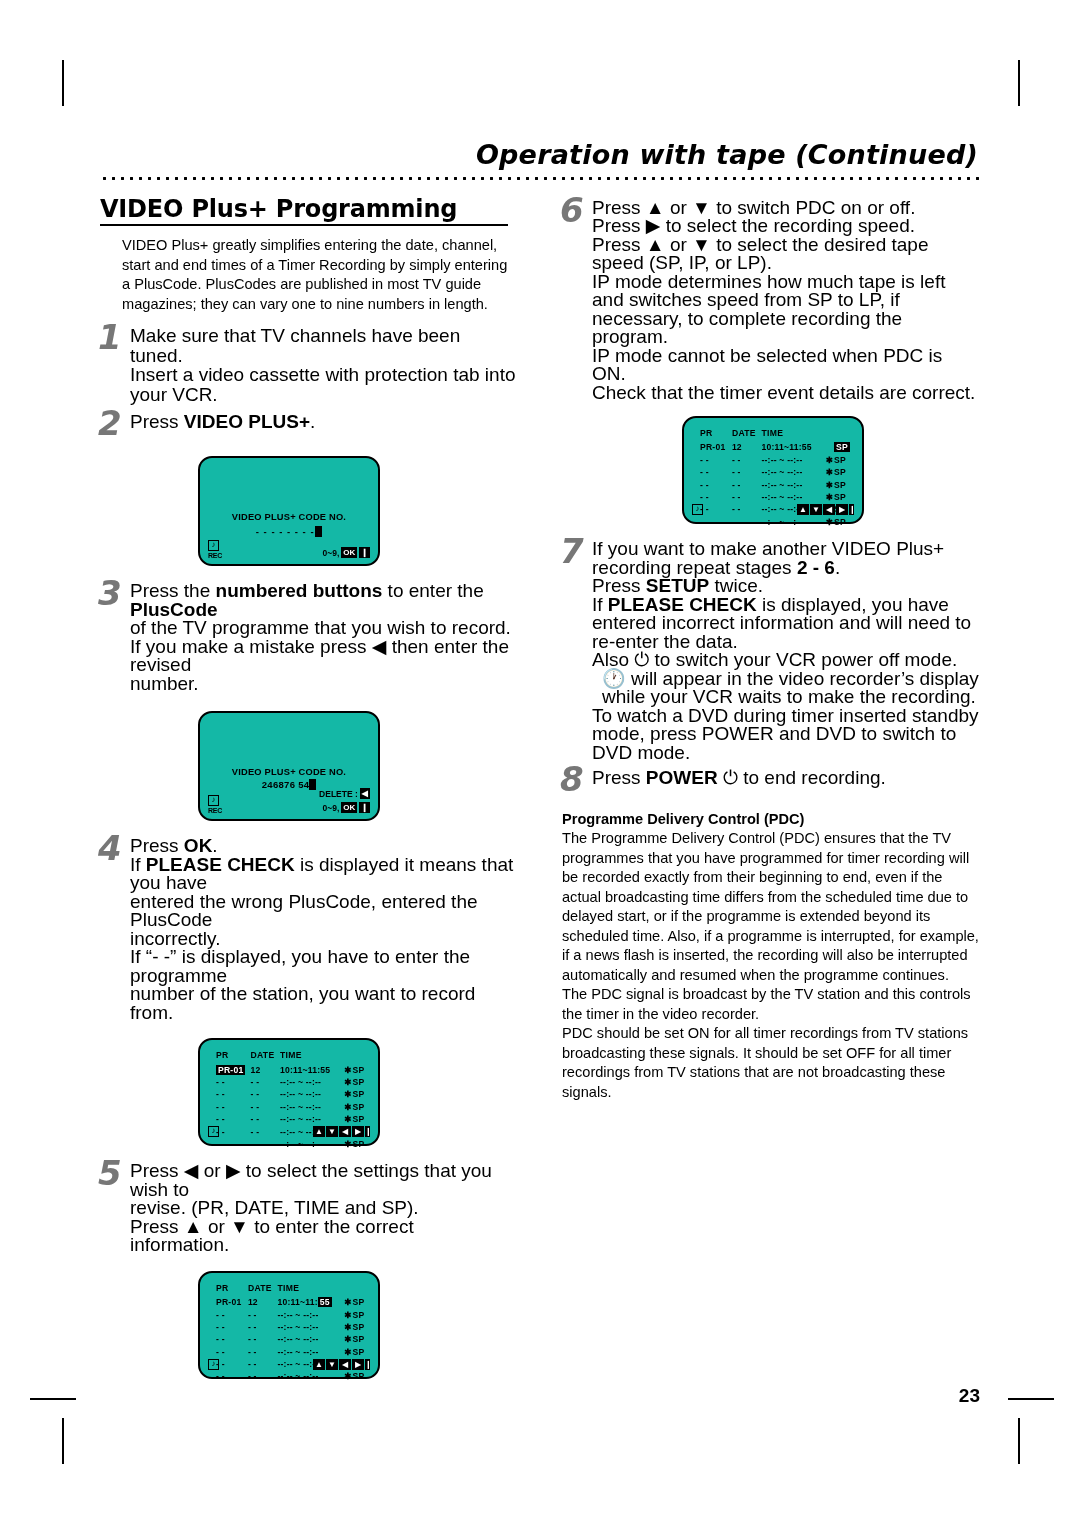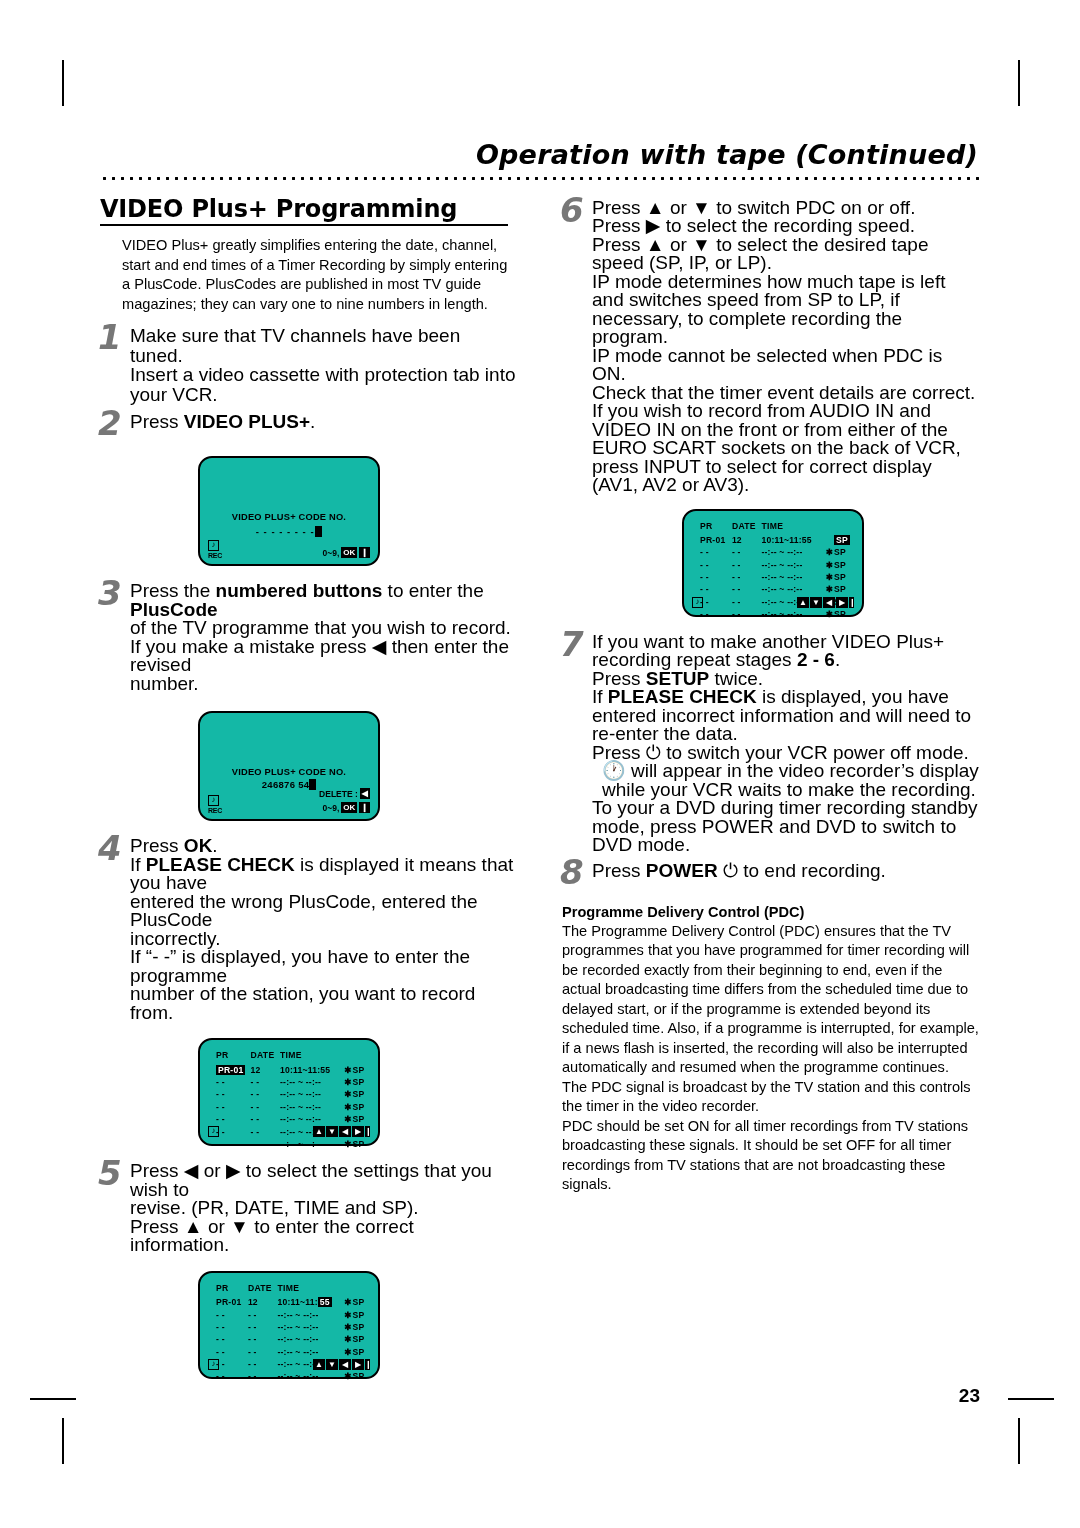--- a/index.html
+++ b/index.html
@@ -396,21 +396,20 @@
 
       <div class="step tight" style="margin-top:4px;">
         <span class="num">6</span>
         <div class="txt">
           <div>Press ▲ or ▼ to switch PDC on or off.</div>
           <div>Press ▶ to select the recording speed.</div>
           <div>Press ▲  or ▼ to select the desired tape speed (SP, IP, or LP).</div>
           <div>IP mode determines how much tape is left and switches speed from SP to LP, if necessary, to  complete recording the program.</div>
           <div>IP mode cannot be selected when PDC is ON.</div>
           <div>Check that the timer event details are correct.</div>
-          <div>If you wish to record from AUDIO IN and VIDEO IN on the front or from either of the EURO SCART sockets on the back of VCR, press INPUT to select for correct display (AV1, AV2 or AV3).</div>
         </div>
       </div>
 
       <div class="screen" style="width:182px;height:108px;margin:14px 0 0 120px;">
         <div class="tbl">
           <table>
             <tbody>
                 <tr>
               <th class="c-pr">PR</th>
               <th class="c-dt">DATE</th>
@@ -481,23 +480,23 @@
           <span class="thin">❙</span>
         </div>
       </div>
 
       <div class="step tight" style="margin-top:16px;">
         <span class="num">7</span>
         <div class="txt">
           <div><span>If you want to make another VIDEO Plus+ recording repeat stages </span><span class="b">2 - 6</span><span>.</span></div>
           <div><span>Press </span><span class="b">SETUP</span><span> twice.</span></div>
           <div><span>If </span><span class="b">PLEASE CHECK</span><span> is displayed, you have entered incorrect information and will need to re-enter the data.</span></div>
-          <div>Press ⏻ to switch your VCR power off mode.</div>
+          <div>Also ⏻ to switch your VCR power off mode.</div>
           <div style="padding-left:10px;">🕐  will appear in the video recorder’s display while your VCR waits to make the recording.</div>
-          <div>To your a DVD during timer recording standby mode, press POWER and DVD to switch to DVD mode.</div>
+          <div>To watch a DVD during timer inserted standby mode, press POWER and DVD to switch to DVD mode.</div>
         </div>
       </div>
 
       <div class="step" style="margin-top:6px;">
         <span class="num">8</span>
         <div class="txt">
           <span>Press </span><span class="b">POWER</span><span> ⏻ to end recording.</span>
         </div>
       </div>
 

